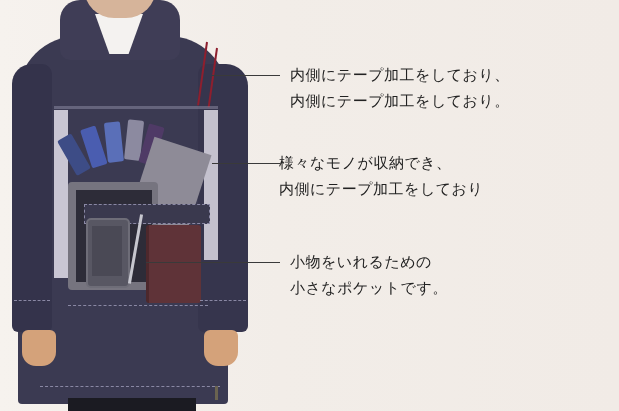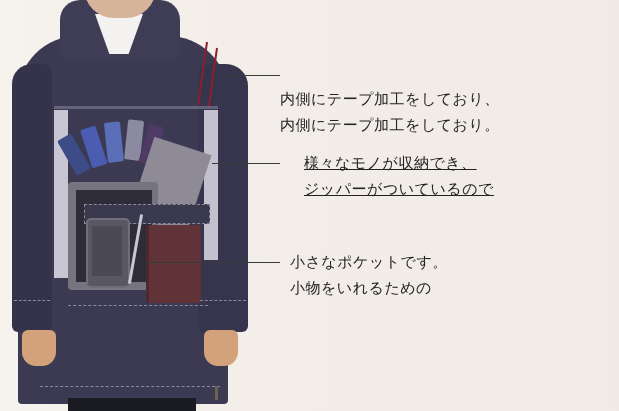--- a/index.html
+++ b/index.html
@@ -71,28 +71,28 @@
   <div class="abs stitch" style="left:14px;top:300px;width:36px;"></div>
   <div class="abs stitch" style="left:200px;top:300px;width:46px;"></div>
   <div class="abs hand-l"></div>
   <div class="abs hand-r"></div>
   <div class="abs stitch hem-stitch"></div>
   <div class="abs zip"></div>
   <div class="abs legs"></div>
 </div>
 
 <div class="abs leader" style="left:212px;top:75px;width:68px;"></div>
-<div class="abs note" style="left:280px;top:62px;margin-top:24px;">
+<div class="abs note" style="left:290px;top:62px;">
   <div>内側にテープ加工をしており、</div>
   <div>内側にテープ加工をしており。</div>
 </div>
 
 <div class="abs leader" style="left:212px;top:163px;width:68px;"></div>
-<div class="abs note" style="left:304px;top:150px;text-decoration:underline;">
+<div class="abs note" style="left:279px;top:150px;">
   <div>様々なモノが収納でき、</div>
-  <div>ジッパーがついているので</div>
+  <div>内側にテープ加工をしており</div>
 </div>
 
 <div class="abs leader" style="left:146px;top:262px;width:134px;"></div>
 <div class="abs note" style="left:290px;top:249px;">
+  <div>小物をいれるための</div>
   <div>小さなポケットです。</div>
-  <div>小物をいれるための</div>
 </div>
 
 </body></html>

